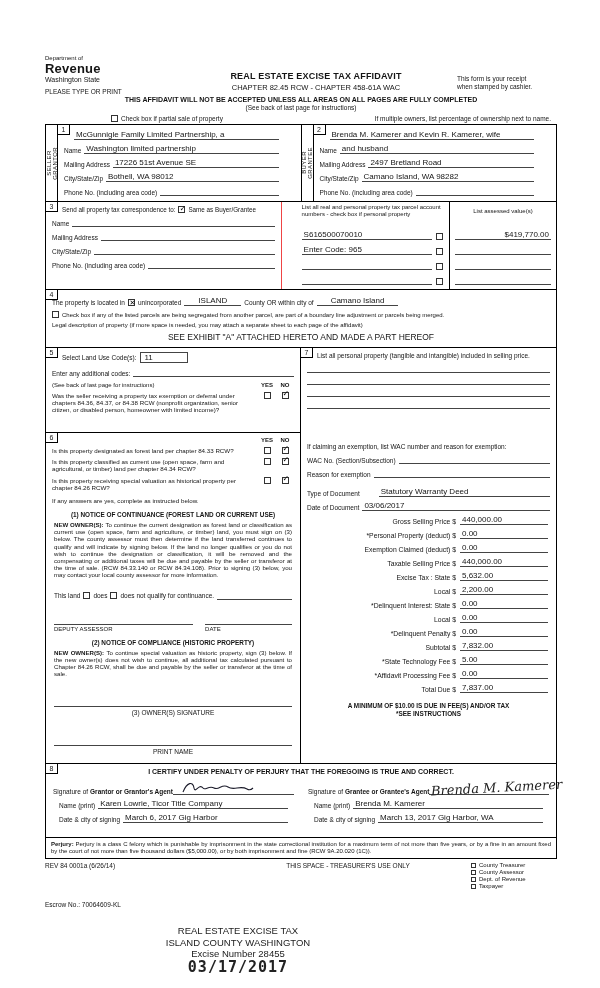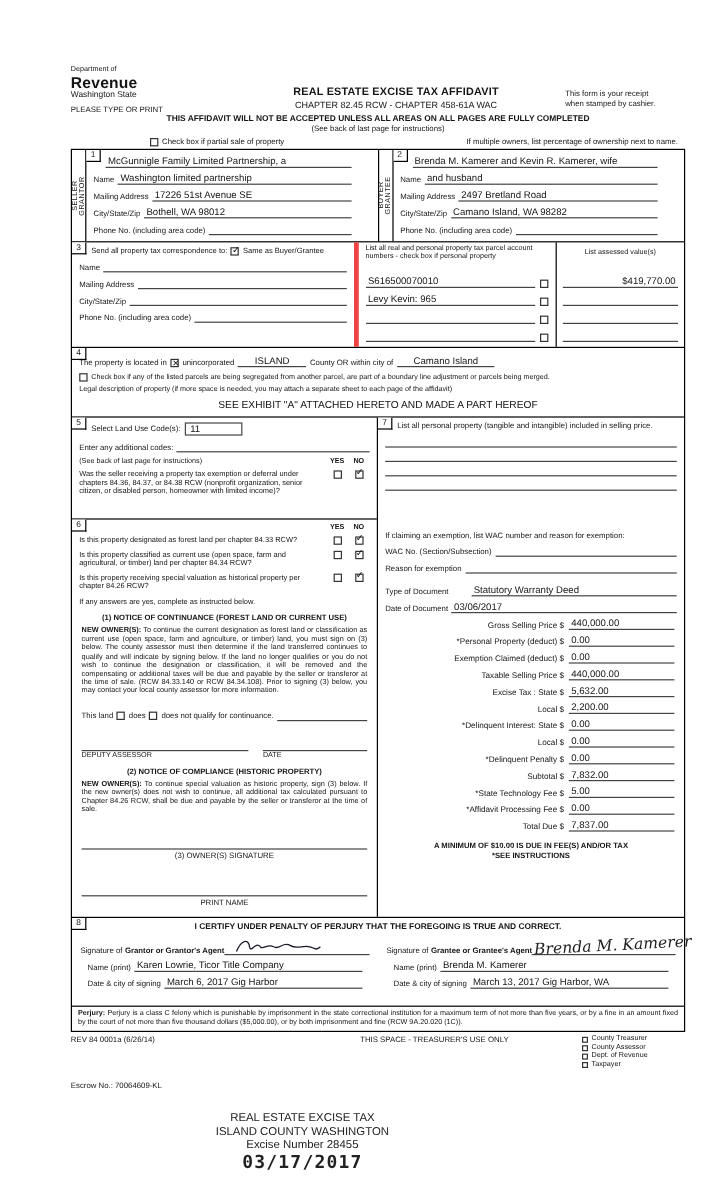--- a/index.html
+++ b/index.html
@@ -1,19 +1,19 @@
 <!DOCTYPE html>
 <html><head>
 <meta charset="utf-8">
 <style>
   *{margin:0;padding:0;box-sizing:border-box;}
   html,body{width:600px;height:988px;}
   body{background:#fff;font-family:"Liberation Sans",sans-serif;color:#151515;-webkit-font-smoothing:antialiased;}
   .sheet{position:relative;width:600px;height:988px;background:#fff;overflow:hidden;}
-  .page{position:absolute;left:59px;top:55px;width:512px;}
+  .page{position:absolute;left:45px;top:55px;width:512px;}
 
   
   .hdr{display:flex;align-items:flex-start;}
   .hdr-left{width:130px;}
   .logo-row{display:flex;align-items:flex-start;gap:3px;}
   .logo-text .dept{font-size:6px;}
   .logo-text .rev{font-size:13px;font-weight:bold;letter-spacing:.2px;}
   .logo-text .wa{font-size:7px;}
   .swoosh{margin-top:2px;}
   .type-print{font-size:6.5px;margin-top:5px;}
@@ -44,21 +44,21 @@
   .rot{width:12px;border-right:1px solid #000;display:flex;align-items:center;justify-content:center;}
   .rt{writing-mode:vertical-rl;transform:rotate(180deg);font-size:6px;letter-spacing:.4px;line-height:6px;text-align:center;}
   .rt span{display:block;}
   .party-body{flex:1;position:relative;padding:1px 16px 5px 0;}
   .ml{margin-left:16px;}
 
   
   .sec3{display:flex;border-bottom:1px solid #000;min-height:86px;}
   .s3-left{width:46%;position:relative;padding:1px 0 5px 0;}
   .send-line{display:flex;align-items:center;gap:3px;font-size:6.3px;margin:3px 6px 0 16px;}
-  .s3-mid{width:33%;border-left:4px solid #ef4444;padding:2px 6px 4px 6px;}
+  .s3-mid{width:33%;border-left:1px solid #ef4444;padding:2px 6px 4px 20px;}
   .s3-right{flex:1;border-left:1px solid #000;padding:2px 5px 4px 5px;}
   .s3-head{font-size:6px;line-height:7px;height:21px;}
   .s3-head.center{text-align:center;padding-top:4px;}
   .prow{display:flex;align-items:flex-end;gap:4px;margin-top:5px;}
   .prow .pval{flex:1;border-bottom:1px solid #444;font-size:8px;min-height:10px;padding:0 2px;}
   .arow{border-bottom:1px solid #444;font-size:8px;min-height:10px;margin-top:5px;text-align:right;padding:0 2px;}
 
   
   .sec4{position:relative;border-bottom:1px solid #000;padding:1px 0 5px 0;min-height:58px;}
   .loc-line{display:flex;align-items:flex-end;gap:3px;font-size:6.5px;margin:5px 6px 0 6px;}
@@ -265,21 +265,21 @@
               <span class="val"></span>
             </div>
       </div>
       <div class="s3-mid">
         <div class="s3-head">List all real and personal property tax parcel account numbers - check box if personal property</div>
         <div class="prow">
               <span class="pval">S616500070010</span>
               <span class="cb"></span>
             </div>
         <div class="prow">
-              <span class="pval"><span>Levy Kevin:</span> <span>965</span></span>
+              <span class="pval"><span>Enter Code:</span> <span>965</span></span>
               <span class="cb"></span>
             </div>
         <div class="prow">
               <span class="pval"></span>
               <span class="cb"></span>
             </div>
         <div class="prow">
               <span class="pval"></span>
               <span class="cb"></span>
             </div>

